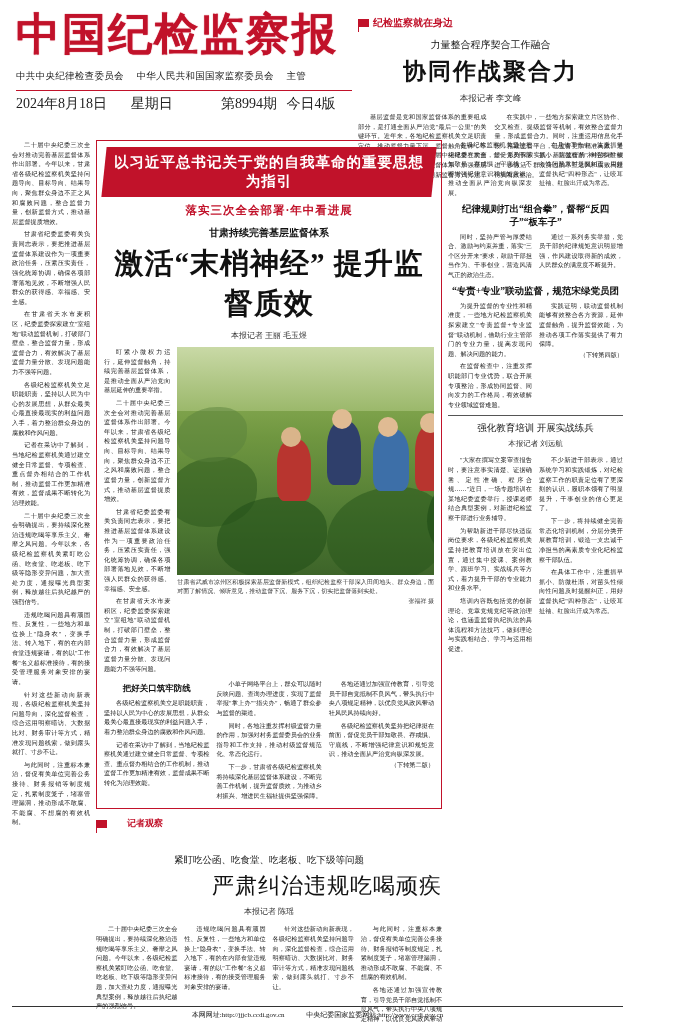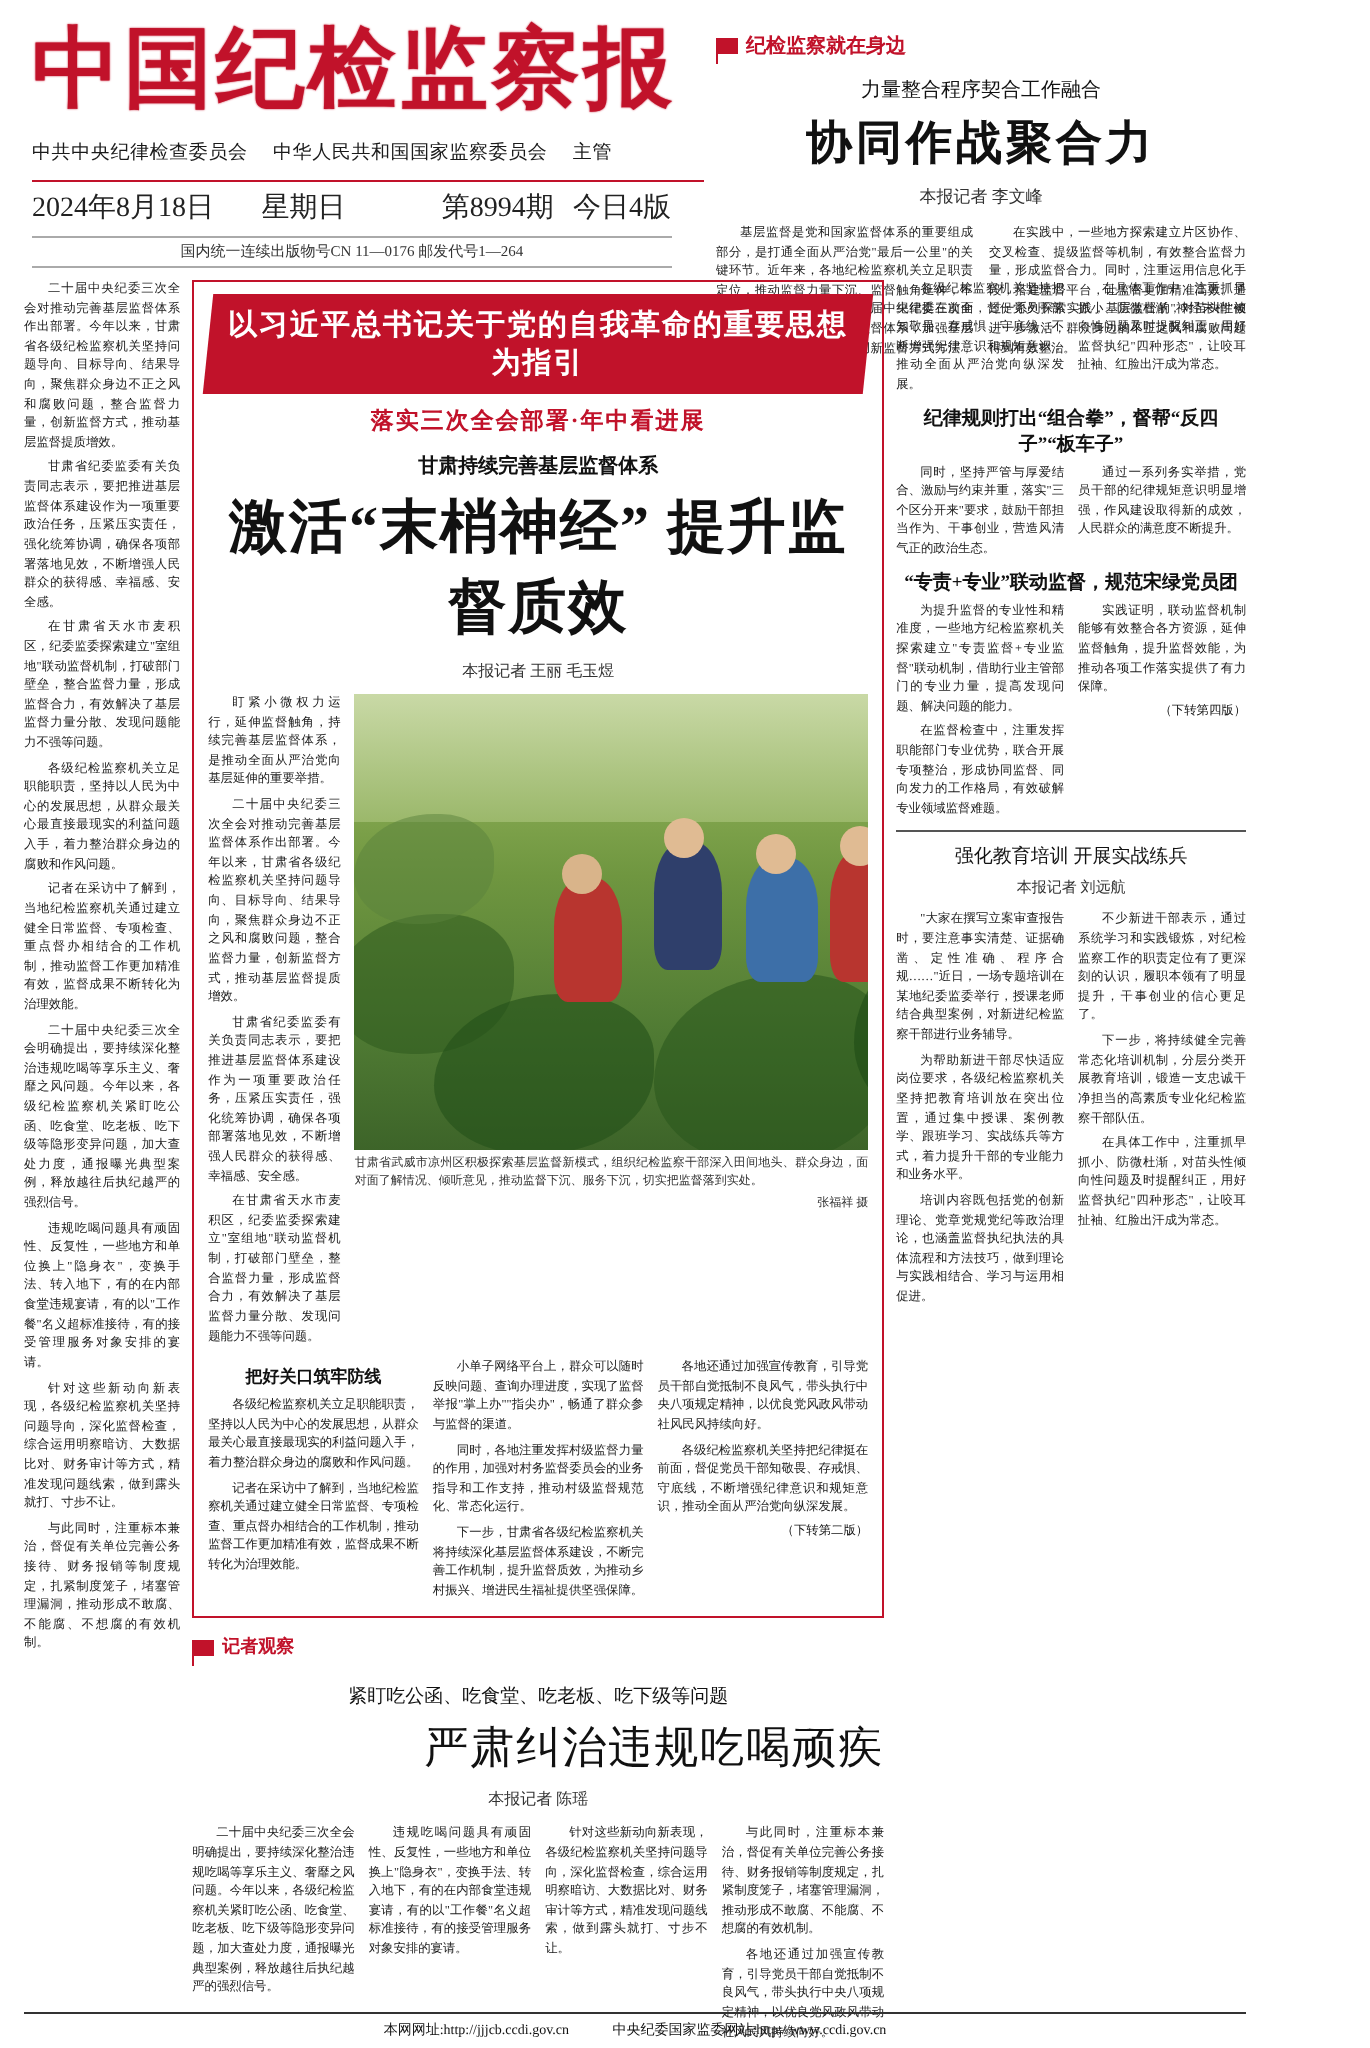--- a/index.html
+++ b/index.html
@@ -99,22 +99,22 @@
   }
   .photo .person { position: absolute; border-radius: 40% 40% 20% 20%; }
   .photo-cap { font-size: 6px; color: #333; line-height: 1.5; margin-top: 3px; text-align: justify; }
   .photo-credit { font-size: 6px; color: #333; text-align: right; margin-top: 1px; }
 
   .feat-bottom { display: flex; gap: 7px; margin-top: 6px; }
   .feat-bottom .c { flex: 1; }
   .cont { font-size: 6.2px; text-align: right; color: #111; margin-top: 2px; }
 
   
-  .obs-flag { display: flex; align-items: center; gap: 4px; font-size: 9px; color: #c1122a; font-weight: bold; margin-top: 8px; }
-  .obs-kicker { text-align: center; font-size: 9.5px; margin-top: 12px; }
+  .obs-flag { display: flex; align-items: center; gap: 20px; font-size: 9px; color: #c1122a; font-weight: bold; margin-top: 8px; }
+  .obs-kicker { text-align: center; font-size: 9.5px; margin-top: 24px; }
   .obs-title { text-align: right; font-size: 22px; font-weight: normal; letter-spacing: 1px; margin-top: 4px; }
   .obs-byline { text-align: center; font-size: 8px; color: #333; margin-top: 5px; }
   .obs-cols { display: flex; gap: 7px; margin-top: 7px; }
   .obs-cols .c { flex: 1; }
 
   
   .r-cols { display: flex; gap: 7px; }
   .r-cols .c { flex: 1; }
   .r-head-byline { font-size: 7.5px; text-align: center; color: #333; margin-top: 4px; }
   .rule { border-top: 1px solid #555; margin: 6px 0; }
@@ -145,21 +145,20 @@
         <span>中共中央纪律检查委员会</span>
         <span>中华人民共和国国家监察委员会</span>
         <span>主管</span>
       </div>
       <div class="mh-meta">
         <div class="d1">2024年8月18日</div>
         <div class="d2">星期日</div>
         <div class="d3">第8994期</div>
         <div class="d3">今日4版</div>
       </div>
-      <div class="mh-line2">国内统一连续出版物号CN 11—0176    邮发代号1—264</div>
     </div>
 
     <div class="mh-right">
       <div class="flagline">
         <span class="flag"></span>
         <span>纪检监察就在身边</span>
       </div>
       <div class="mh-r-kicker">力量整合程序契合工作融合</div>
       <div class="mh-r-title">协同作战聚合力</div>
       <div class="mh-r-byline">本报记者 李文峰</div>

